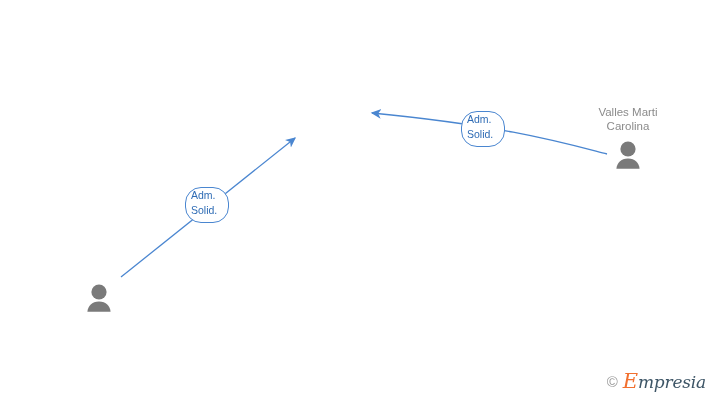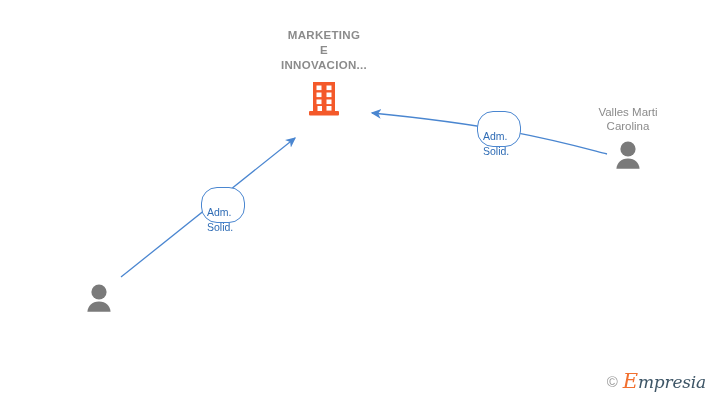--- a/index.html
+++ b/index.html
@@ -81,25 +81,24 @@
   
   .rel-label {
     position: absolute;
     box-sizing: border-box;
     border: 1.3px solid #4a86d0;
     border-radius: 16px;
     background: #ffffff;
     color: #2f6cb5;
     font-size: 10.5px;
     line-height: 15px;
-    padding: 17px 0 0 0;
+    padding: 0 0 0 0;
     text-align: center;
     width: 44px;
     height: 36px;
-    margin-left: 16px;
   }
   .rel-label .l1, .rel-label .l2 {
     display: block;
     padding-left: 5px;
     text-align: left;
   }
   .rel-label.left-rel { left: 185px; top: 187px; }
   .rel-label.right-rel { left: 461px; top: 111px; }
 
   
@@ -142,39 +141,20 @@
       <marker id="arrow-l" markerWidth="9" markerHeight="9" refX="7" refY="4.5" orient="auto" markerUnits="strokeWidth">
         <path d="M0,0.8 L8,4.5 L0,8.2 L2.2,4.5 Z" fill="#4a86d0"></path>
       </marker>
     </defs>
 
     <path d="M121,277 L295,138" fill="none" stroke="#4a86d0" stroke-width="1.3" marker-end="url(#arrow-ur)"></path>
 
     <path d="M607,154 C560,142 505,126 372,113" fill="none" stroke="#4a86d0" stroke-width="1.3" marker-end="url(#arrow-l)"></path>
   </svg>
 
-  <div class="company-node">
-    <div class="company-title">MARKETING
-E
-INNOVACION...</div>
-    <div class="building-wrap">
-      <svg width="34" height="36" viewBox="0 0 34 36" aria-hidden="true">
-        <rect x="6" y="1" width="22" height="29" fill="#f4592a"></rect>
-        <rect x="2" y="30" width="30" height="4.5" rx="1" fill="#f4592a"></rect>
-        <rect x="9.5" y="4.5" width="5" height="4.6" fill="#ffffff"></rect>
-        <rect x="19.5" y="4.5" width="5" height="4.6" fill="#ffffff"></rect>
-        <rect x="9.5" y="11.5" width="5" height="4.6" fill="#ffffff"></rect>
-        <rect x="19.5" y="11.5" width="5" height="4.6" fill="#ffffff"></rect>
-        <rect x="9.5" y="18.5" width="5" height="4.6" fill="#ffffff"></rect>
-        <rect x="19.5" y="18.5" width="5" height="4.6" fill="#ffffff"></rect>
-        <rect x="10.5" y="25" width="4.5" height="5" fill="#ffffff"></rect>
-        <rect x="19.5" y="25" width="5" height="4.6" fill="#ffffff"></rect>
-      </svg>
-    </div>
-  </div>
 
   <div class="person-node left">
     <div class="person-icon-wrap">
       <svg width="34" height="34" viewBox="0 0 34 34" aria-hidden="true">
         <circle cx="17" cy="10" r="7.6" fill="#7a7a7a"></circle>
         <path d="M17 19.5c-7.2 0-11 4.4-11.6 10.2h23.2C28 23.9 24.2 19.5 17 19.5z" fill="#7a7a7a"></path>
       </svg>
     </div>
   </div>
 

